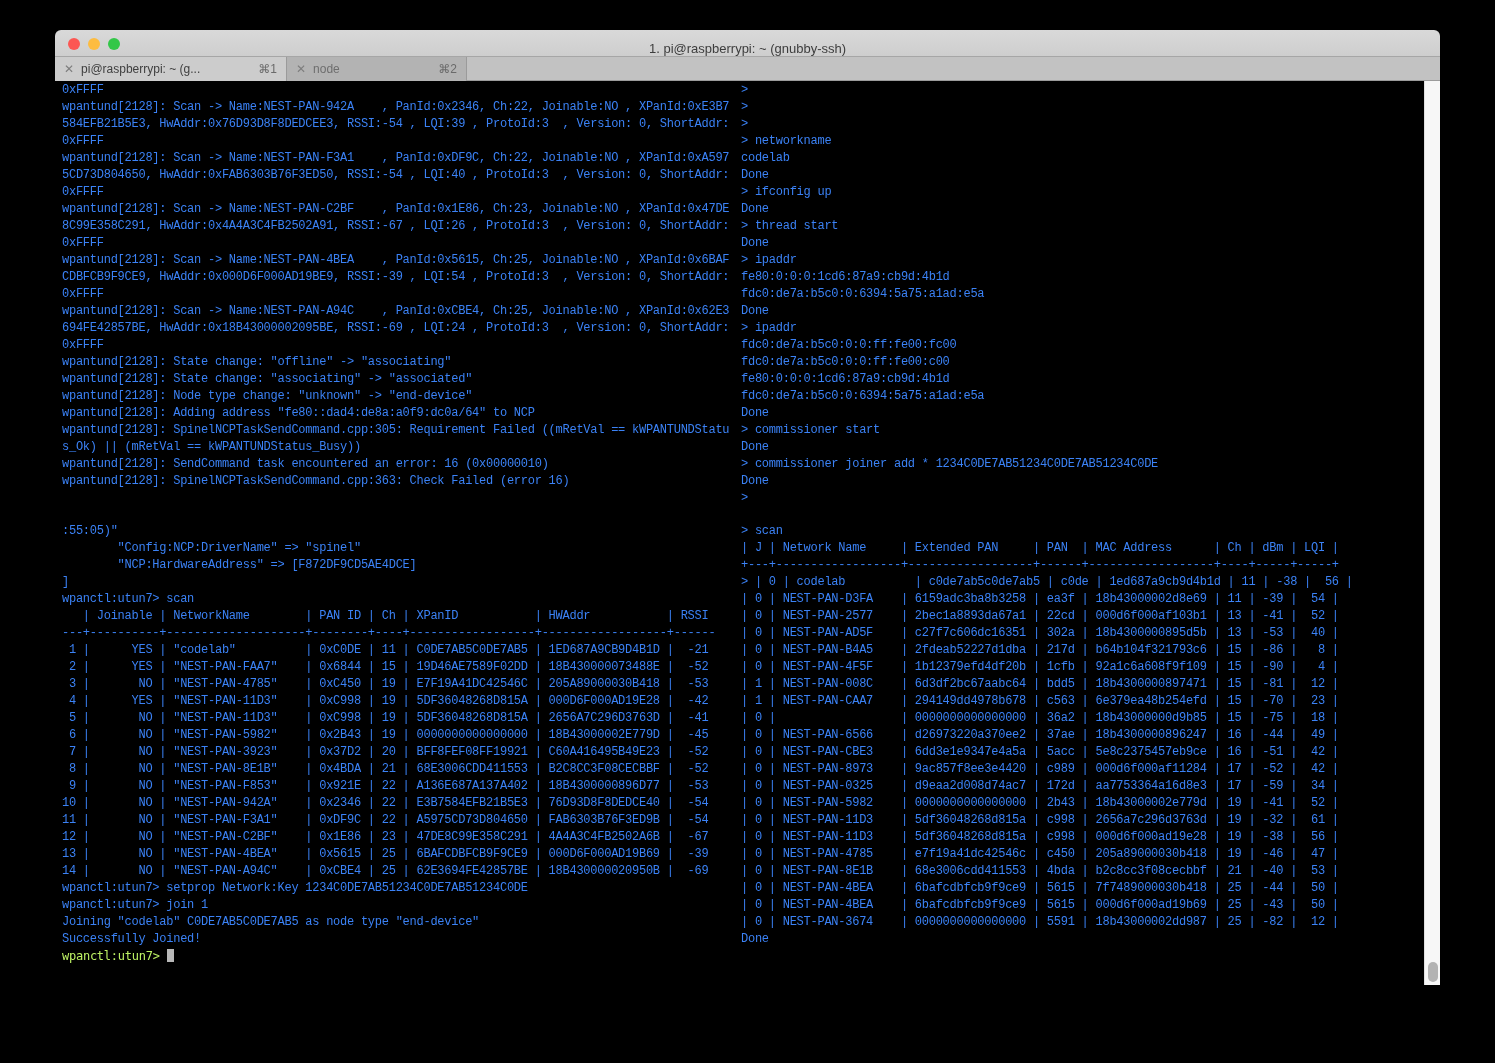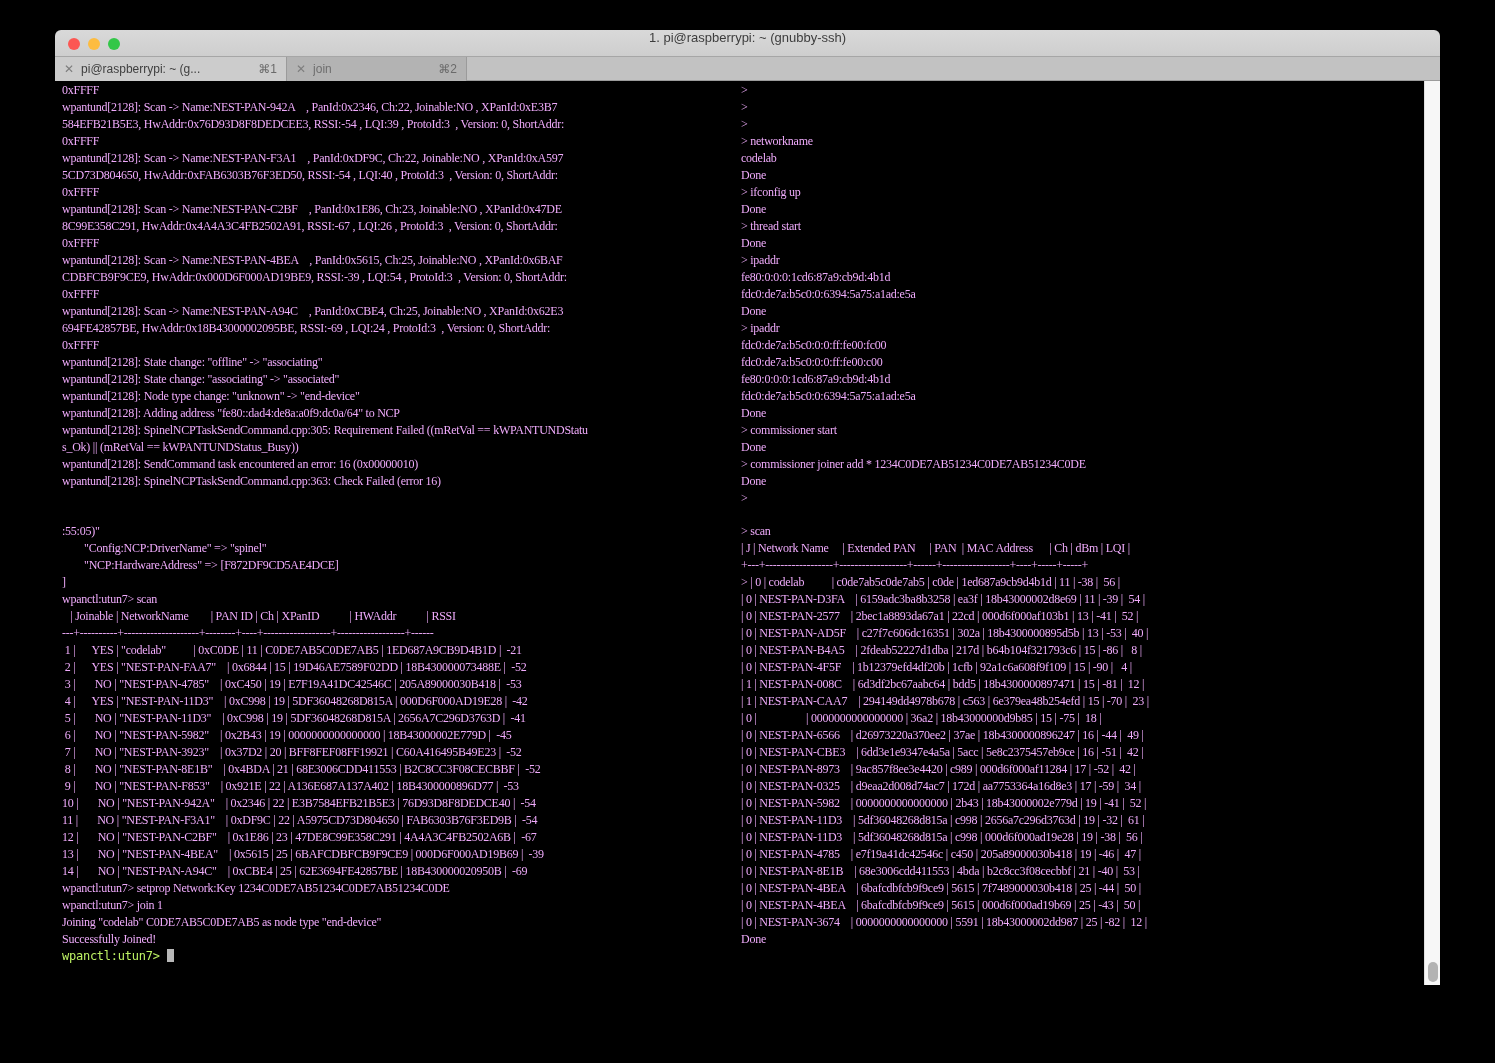--- a/index.html
+++ b/index.html
@@ -3,21 +3,21 @@
 <meta charset="utf-8">
 <style>
   * { margin:0; padding:0; box-sizing:border-box; }
   html,body { background:#000; width:1495px; height:1063px; overflow:hidden; }
   .stage { position:absolute; left:0; top:0; width:1495px; height:1063px; background:#000; }
   .window { position:absolute; left:55px; top:30px; width:1385px; height:955px;
             border-radius:6px 6px 0 0; overflow:hidden; background:#000; }
   
   .titlebar { position:absolute; left:0; top:0; width:1385px; height:27px;
               background:linear-gradient(#d9d9d9,#cecece); border-bottom:1px solid #a6a6a6;
-              display:flex; align-items:flex-start; }
+              display:flex; align-items:flex-end; }
   .lights { position:absolute; left:13px; top:0; height:27px; display:flex; align-items:center; gap:8px; }
   .light { width:12px; height:12px; border-radius:50%; display:inline-block; }
   .title { width:100%; text-align:center; font:13px "Liberation Sans", sans-serif; color:#3d3d3d; }
   
   .tabbar { position:absolute; left:0; top:27px; width:1385px; height:24px; background:#c2c2c2;
             display:flex; border-bottom:1px solid #9b9b9b; }
   .tab { height:24px; display:flex; align-items:center; padding:0 9px;
          font:12px "Liberation Sans", sans-serif; border-right:1px solid #9b9b9b; }
   .tab.active { background:#cccccc; color:#3f3f3f; }
   .tab.inactive { background:#b3b3b3; color:#6e6e6e; }
@@ -26,22 +26,22 @@
   .tab-shortcut { margin-left:8px; color:#6a6a6a; }
   .tab-filler { flex:1; background:#c2c2c2; }
   
   .content { position:absolute; left:0; top:51px; width:1385px; height:904px; background:#000; }
   .col { position:absolute; top:0; height:904px; }
   .col.left { left:0; width:679px; }
   .col.right { left:682px; width:687px; }
   .pane { position:absolute; left:0; width:100%; background:#000; overflow:hidden; }
   .pane.top { top:0; height:426px; }
   .pane.bottom { top:440px; height:445px; }
-  .term { font-family:Liberation Serif, serif; font-size:12px; letter-spacing:-0.25px;
-          line-height:17px; color:#f0abfc; white-space:pre; padding:1px 0 0 7px; }
+  .term { font-family:Liberation Mono, monospace; font-size:12px; letter-spacing:-0.25px;
+          line-height:17px; color:#3b82f6; white-space:pre; padding:1px 0 0 7px; }
   .col.right .term { padding-left:4px; }
   .pane.bottom .term { padding-top:2px; }
   .caption { position:absolute; left:0; width:100%; height:14px; background:#c9c9c9; color:#101010;
              font-family:"DejaVu Sans Mono", monospace; font-size:14px; letter-spacing:-0.25px;
              line-height:14px; padding-left:22px; white-space:pre;margin-top:19px; }
   .caption.mid { top:426px; }
   .caption.bot { top:885px; }
   .prompt-line { font-family:"DejaVu Sans Mono", monospace; font-size:12px; letter-spacing:-0.25px;
                  line-height:17px; color:#bef264; white-space:pre; padding-left:7px; }
   .cursor { display:inline-block; width:7px; height:13px; background:#b8b8b8; vertical-align:-2px; }
@@ -67,21 +67,21 @@
     </div>
 
     <div class="tabbar">
       <div class="tab active" style="width:232px">
         <span class="tab-close">✕</span>
         <span class="tab-label">pi@raspberrypi: ~ (g...</span>
         <span class="tab-shortcut">⌘1</span>
       </div>
       <div class="tab inactive" style="width:180px">
         <span class="tab-close">✕</span>
-        <span class="tab-label">join</span>
+        <span class="tab-label">node</span>
         <span class="tab-shortcut">⌘2</span>
       </div>
       <div class="tab-filler"></div>
     </div>
 
     <div class="content">
 
       <div class="col left">
         <div class="pane top">
           <pre class="term">0xFFFF

